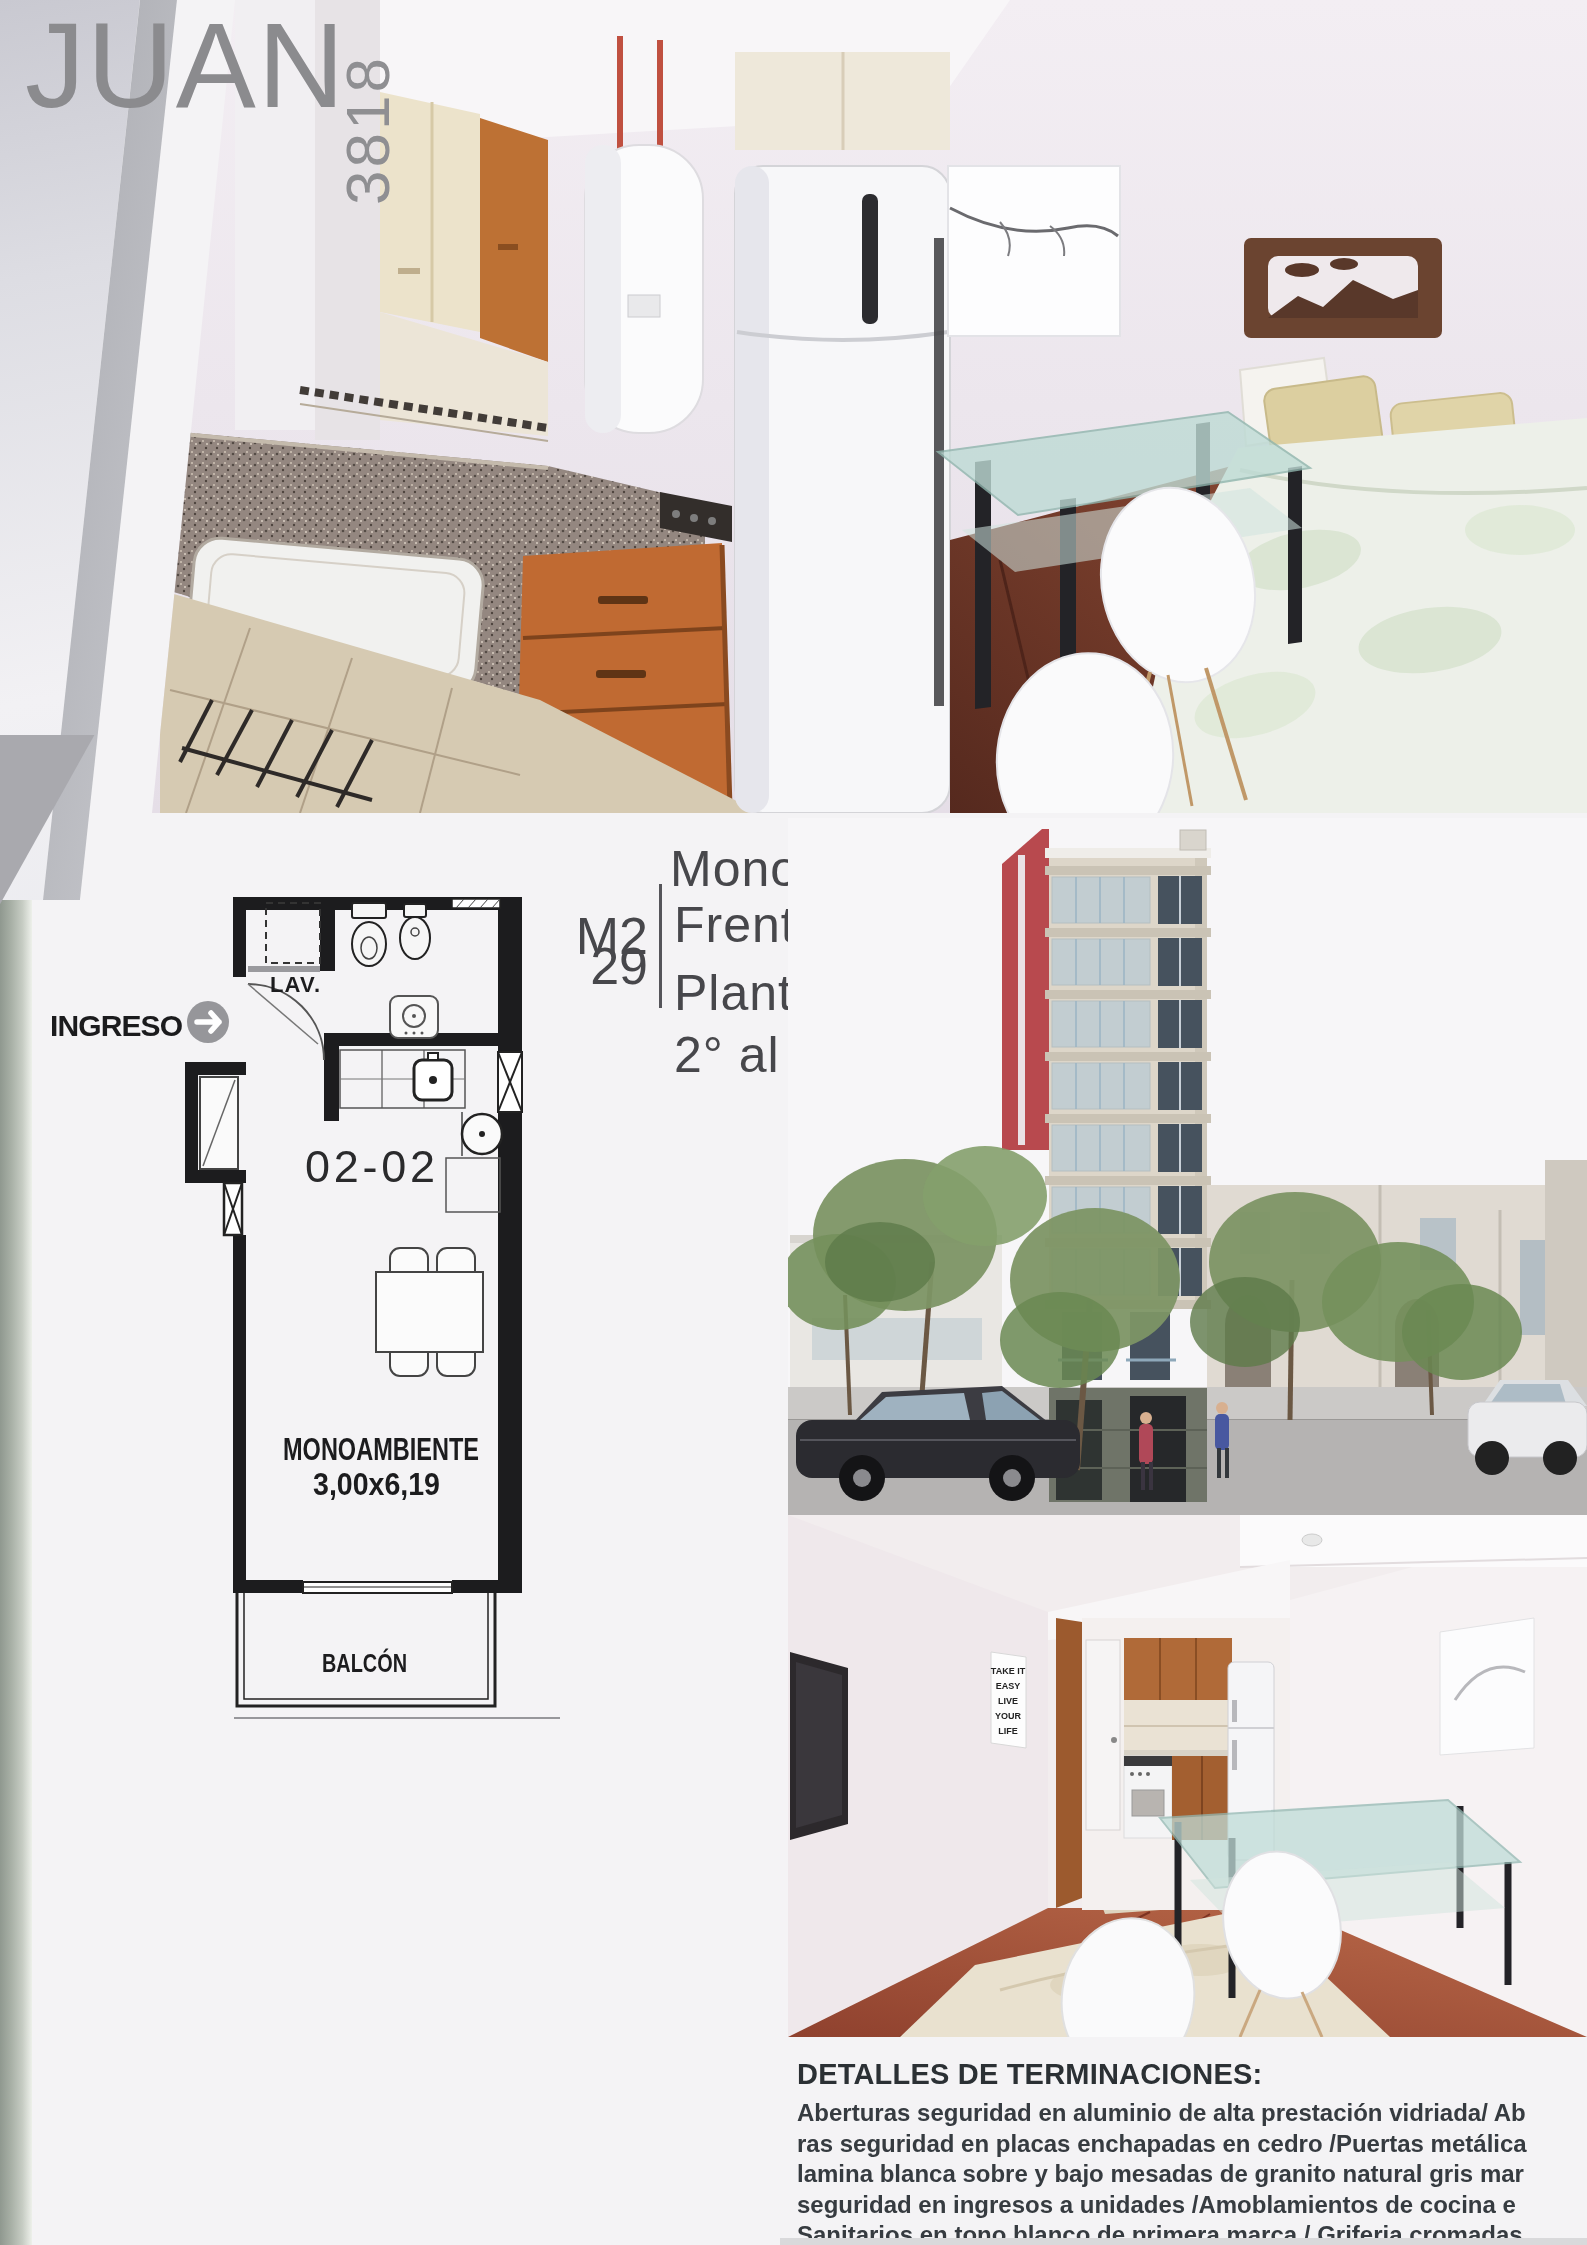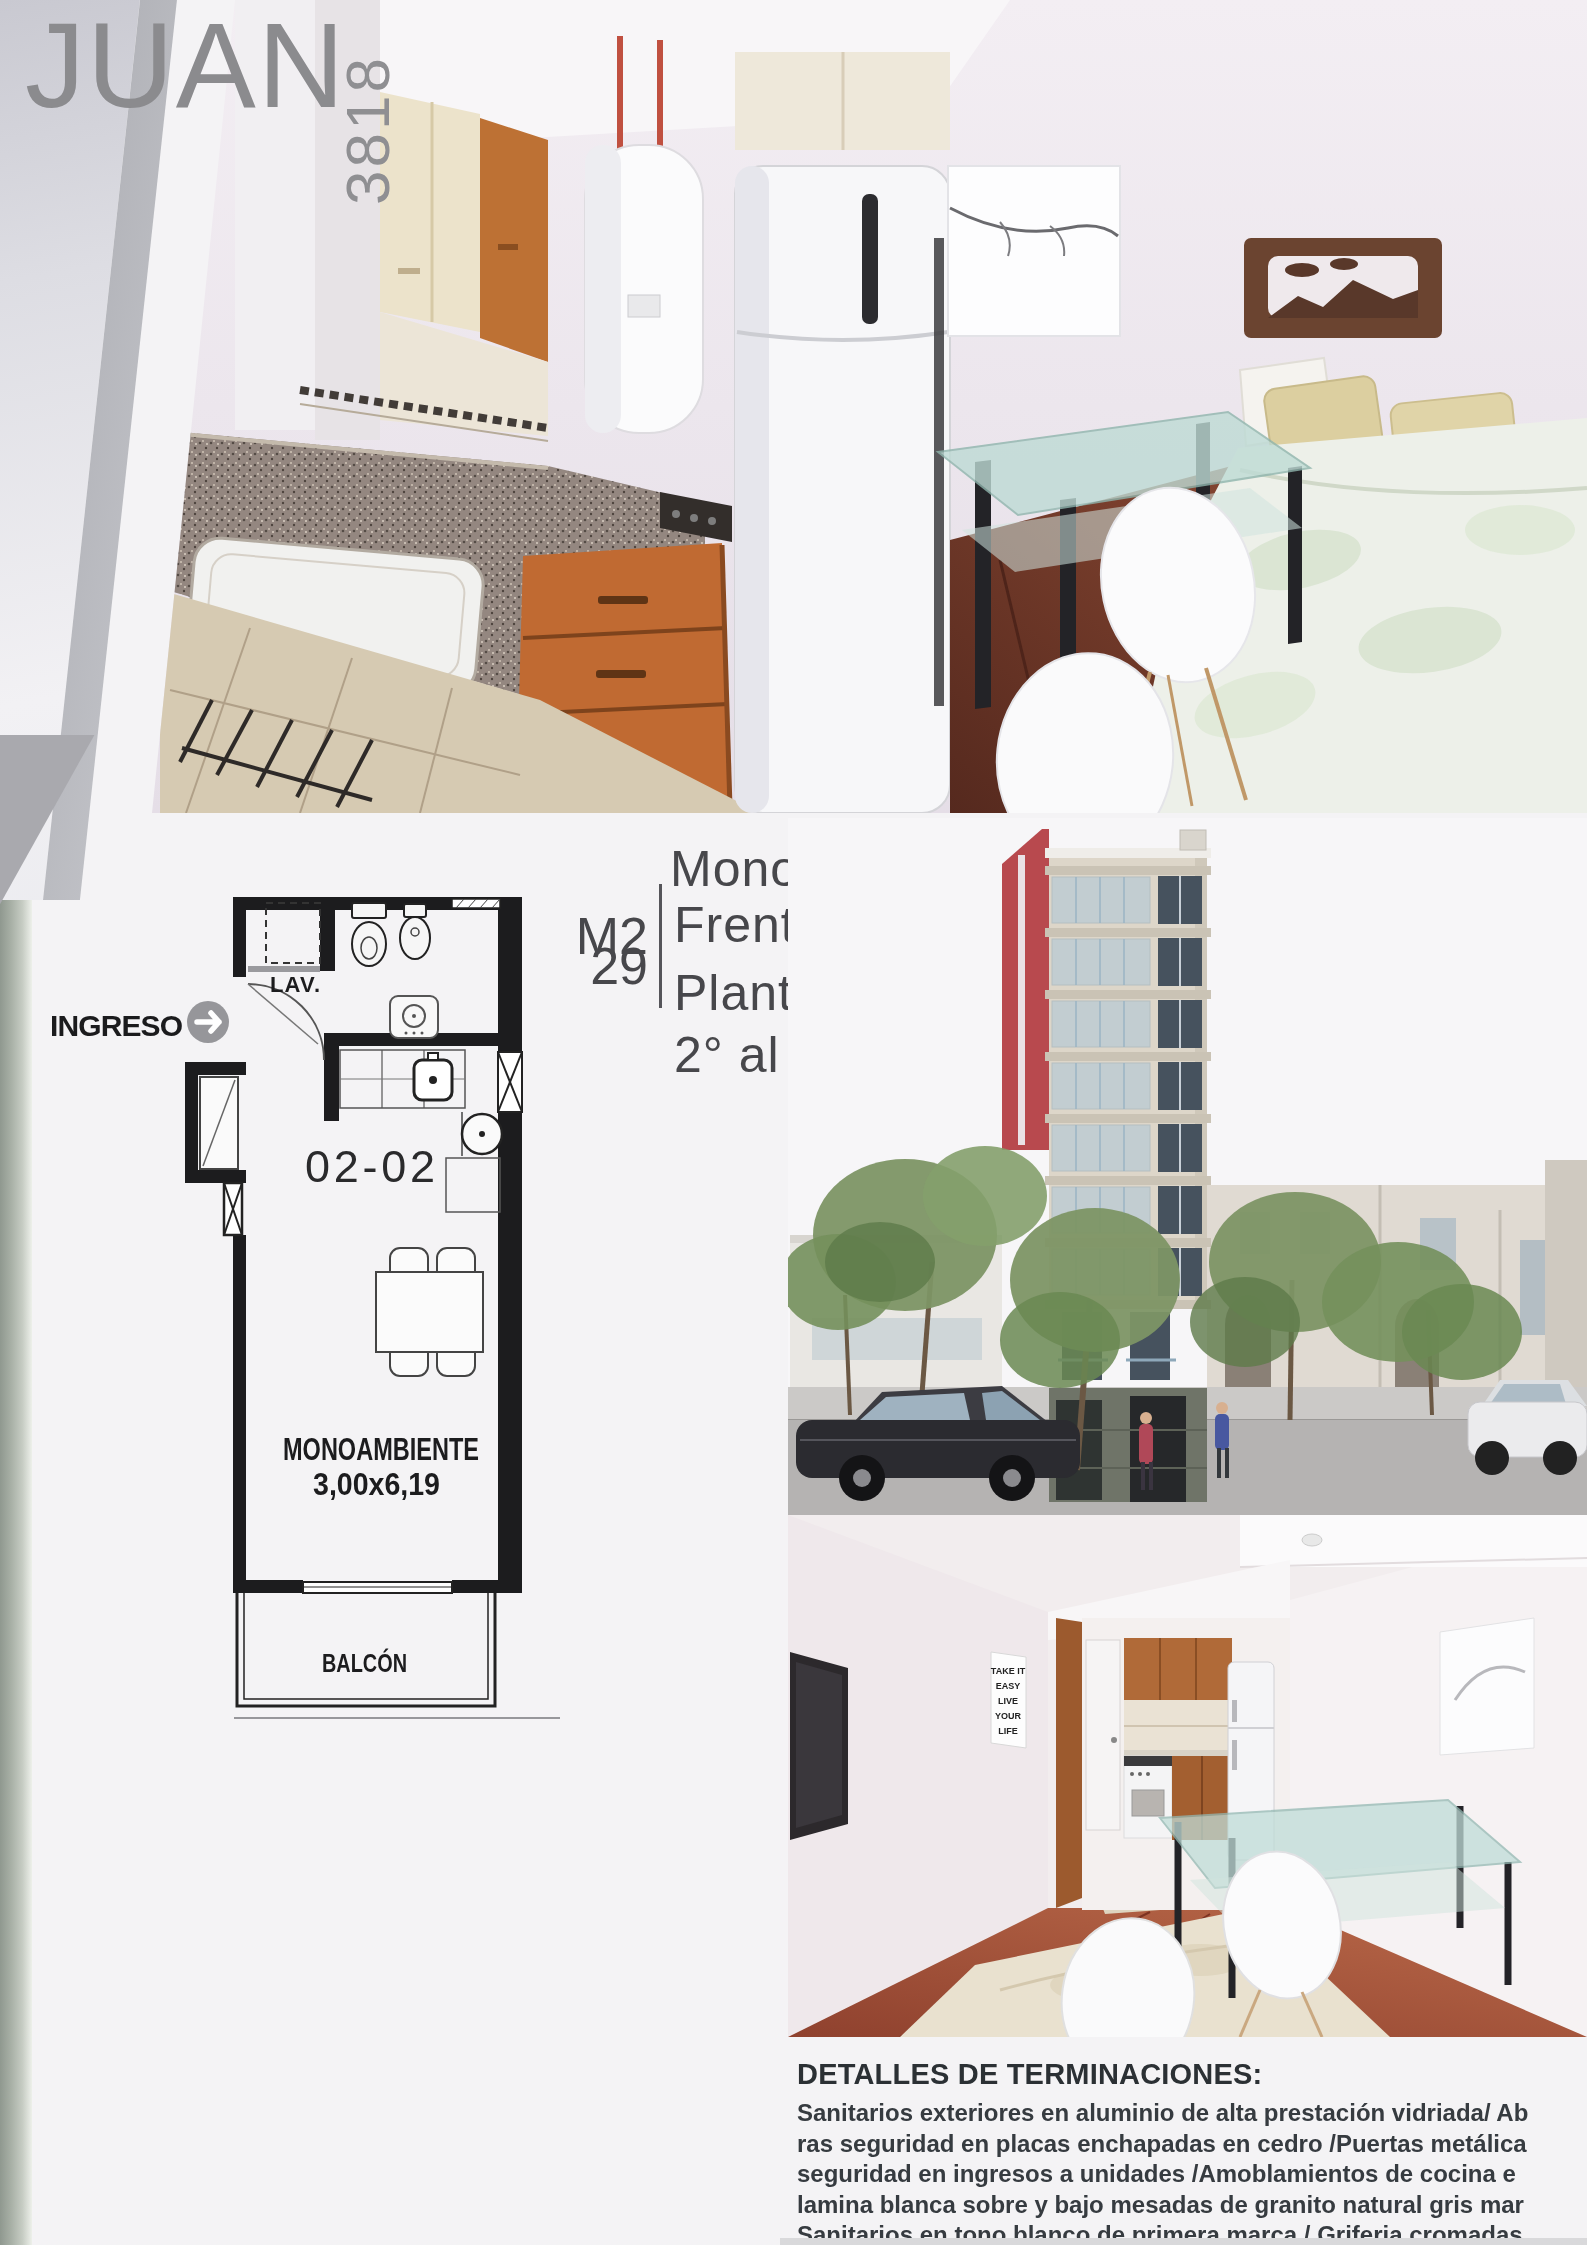--- a/index.html
+++ b/index.html
@@ -518,21 +518,21 @@
       <line x1="1260" y1="1990" x2="1240" y2="2037" stroke="#caa880" stroke-width="3"></line>
       <line x1="1302" y1="1992" x2="1322" y2="2037" stroke="#caa880" stroke-width="3"></line>
     </g>
     <g>
       <ellipse cx="1128" cy="1998" rx="66" ry="80" fill="#fafafb" stroke="#e0e0e0" stroke-width="2" transform="rotate(8 1128 1998)"></ellipse>
     </g>
   </svg>
 
   <div class="abs details">
     <h3>DETALLES DE TERMINACIONES:</h3>
-    <div class="dl">Sanitarios exteriores en aluminio de alta prestación vidriada/ Ab</div>
+    <div class="dl">Aberturas seguridad en aluminio de alta prestación vidriada/ Ab</div>
     <div class="dl">ras seguridad en placas enchapadas en cedro /Puertas metálica</div>
+    <div class="dl">lamina blanca sobre y bajo mesadas de granito natural gris mar</div>
     <div class="dl">seguridad en ingresos a unidades /Amoblamientos de cocina e</div>
-    <div class="dl">lamina blanca sobre y bajo mesadas de granito natural gris mar</div>
     <div class="dl">Sanitarios en tono blanco de primera marca / Griferia cromadas</div>
   </div>
   <div class="abs bottom-edge"></div>
 
 </div>
 
 </body></html>

